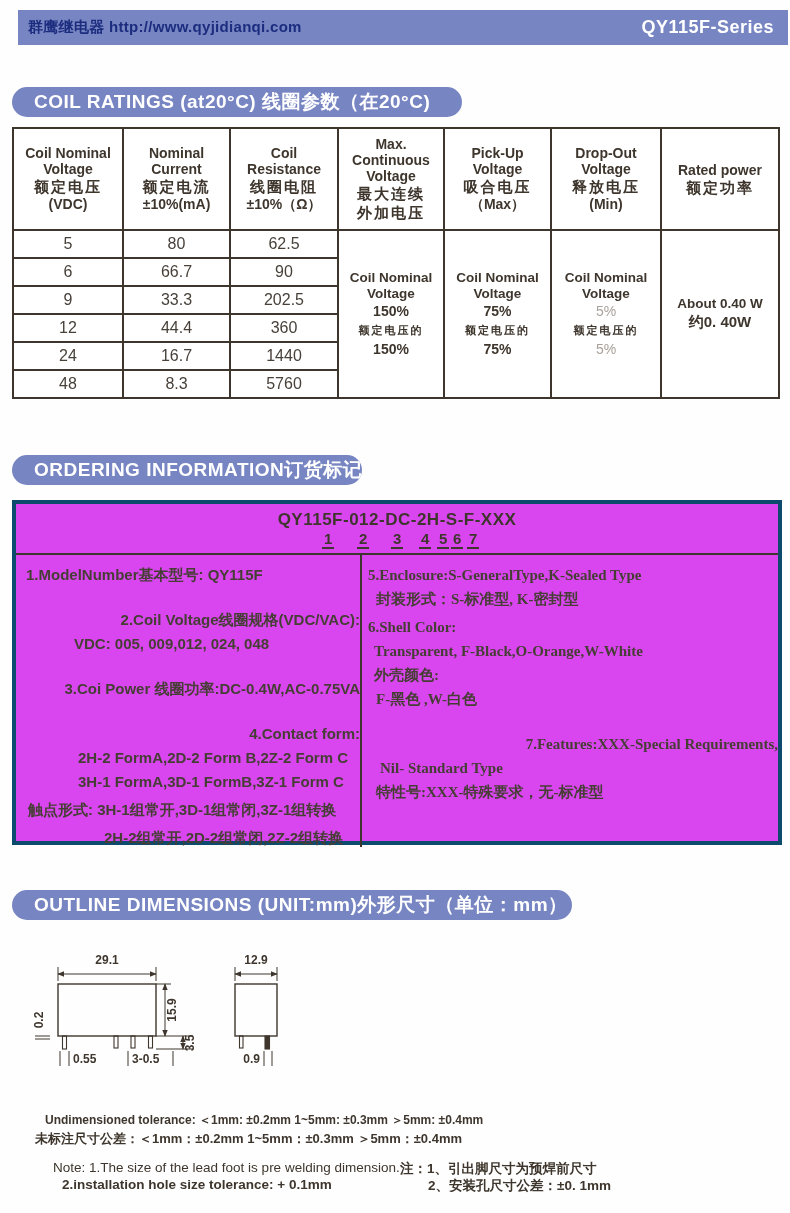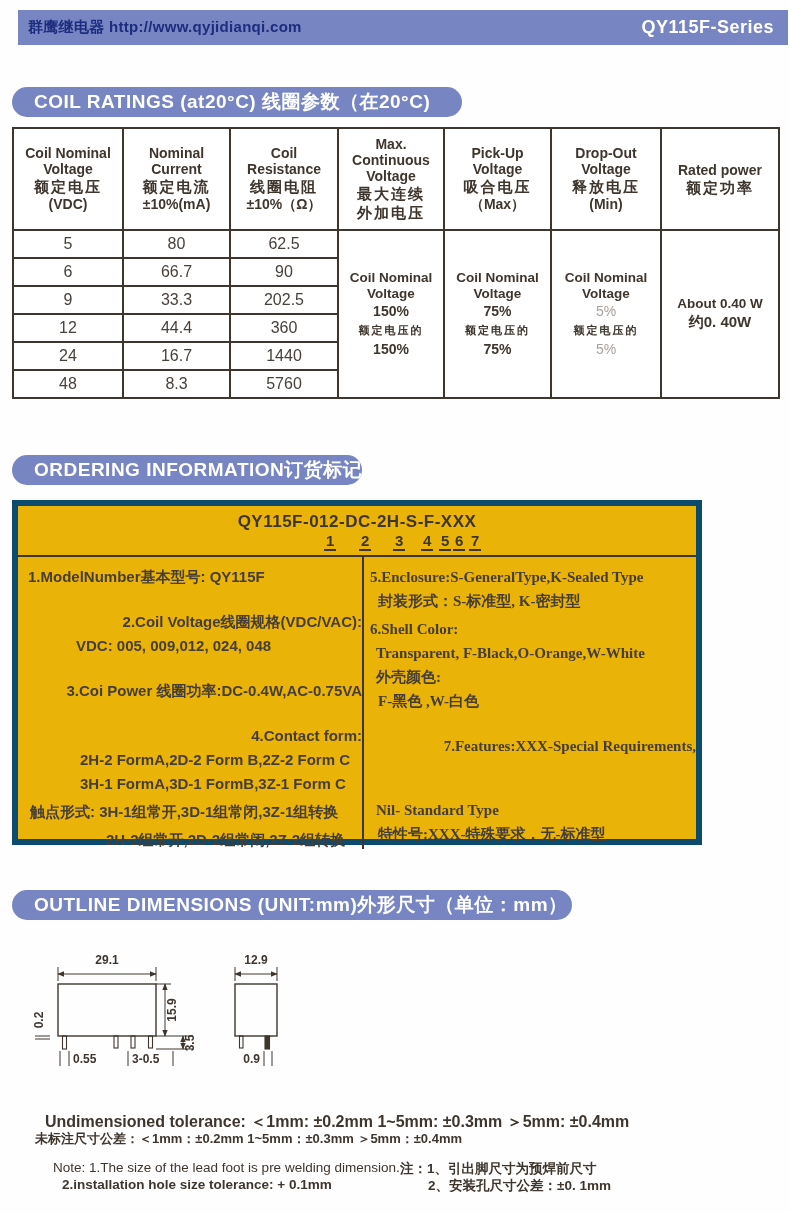--- a/index.html
+++ b/index.html
@@ -38,44 +38,44 @@
   .h-cn{font-size:15px;font-weight:bold;line-height:19px;letter-spacing:2px;color:#3e362d;}
   .h-sub{font-size:14px;font-weight:bold;line-height:17px;color:#3e362d;}
   td.val{font-size:16px;color:#48413a;}
   .m-en{font-size:13.5px;font-weight:bold;line-height:16px;}
   .m-pct{font-size:14px;font-weight:bold;line-height:18px;}
   .m-pct.gray{color:#a9a19a;font-weight:normal;}
   .m-cn{font-size:11px;font-weight:bold;line-height:20px;letter-spacing:2px;}
   .m-cn2{font-size:15px;font-weight:bold;line-height:20px;}
   
   .orderbox{
-    position:absolute;left:12px;top:500px;width:690px;height:345px;border:6px solid #0c4a6e;
-    box-sizing:border-box;background:#eab308;
+    position:absolute;left:12px;top:500px;width:770px;height:345px;border:4px solid #0c4a6e;
+    box-sizing:border-box;background:#d946ef;
   }
   .code-row{
     position:relative;height:51px;border-bottom:2px solid #3e362d;box-sizing:border-box;
     text-align:center;
   }
   .order-code{font-size:17px;font-weight:bold;letter-spacing:.5px;margin-top:6px;display:inline-block;color:#3e362d;}
   .digit{
     position:absolute;top:27px;font-size:15px;font-weight:bold;color:#3e362d;
     border-bottom:2px solid #3e362d;padding:0 2px;line-height:16px;
   }
   .order-cols{display:flex;height:292px;}
   .order-left{width:346px;border-right:2px solid #3e362d;box-sizing:border-box;padding-top:8px;}
   .order-right{flex:1;padding-top:8px;font-family:Liberation Serif, serif;}
   .oline{font-size:15px;font-weight:bold;color:#463e35;line-height:24px;white-space:nowrap;}
   .pl6{padding-left:6px;}.pl10{padding-left:10px;}.pl12{padding-left:12px;}.pl14{padding-left:14px;}
-  .pl18{padding-left:12px;margin-top:40px;}.pl58{padding-left:58px;}.pl62{padding-left:62px;}.pl88{padding-left:88px;}
+  .pl18{padding-left:18px;}.pl58{padding-left:58px;}.pl62{padding-left:62px;}.pl88{padding-left:88px;}
   .mt6{margin-top:21px;text-align:right;}.mt4{margin-top:4px;}
   
   .drawing{position:absolute;left:25px;top:948px;}
   .drawing text{font-family:"Liberation Sans","DejaVu Sans",sans-serif;font-size:12px;font-weight:bold;fill:#3e362d;}
   
-  .tol-en{position:absolute;left:45px;top:1112px;font-size:16px;font-weight:bold;color:#3e362d;white-space:nowrap;}
+  .tol-en{position:absolute;left:45px;top:1112px;font-size:12px;font-weight:bold;color:#3e362d;white-space:nowrap;}
   .tol-cn{position:absolute;left:35px;top:1130px;font-size:13px;font-weight:bold;color:#3e362d;white-space:nowrap;}
   .note-en1{position:absolute;left:53px;top:1160px;font-size:13.5px;font-weight:normal;color:#3e362d;white-space:nowrap;}
   .note-en2{position:absolute;left:62px;top:1177px;font-size:13.5px;font-weight:bold;color:#3e362d;white-space:nowrap;}
   .note-cn1{position:absolute;left:400px;top:1160px;font-size:13.5px;font-weight:bold;color:#3e362d;white-space:nowrap;}
   .note-cn2{position:absolute;left:428px;top:1177px;font-size:13.5px;font-weight:bold;color:#3e362d;white-space:nowrap;}
 </style>
 </head>
 <body>
 
 <div class="page">

